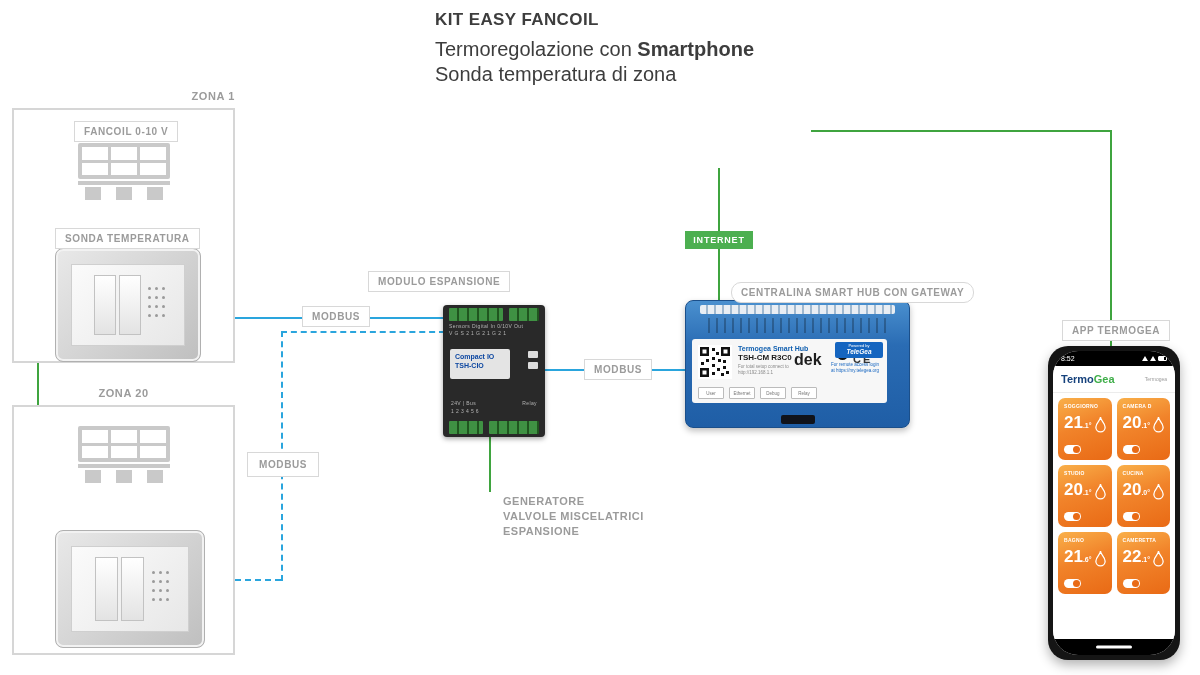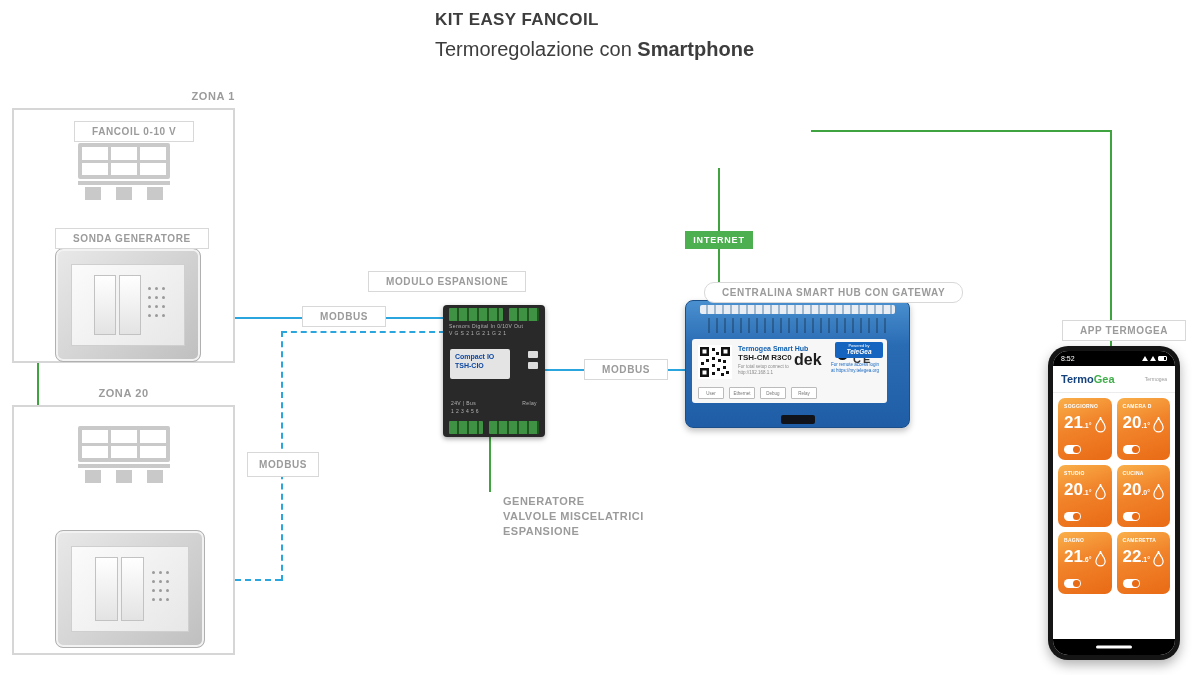--- a/index.html
+++ b/index.html
@@ -1,21 +1,21 @@
 <!DOCTYPE html>
 <html><head>
 <meta charset="utf-8">
 <style>
   * { box-sizing: border-box; margin: 0; padding: 0; }
   body { font-family: "Liberation Sans", sans-serif; background: #fff; }
   .canvas { position: relative; width: 1200px; height: 675px; background: #fff; overflow: hidden; text-decoration: underline; }
 
   
   .glabel { position: absolute; background: #fff; border: 1px solid #d8d8d8; color: #9b9b9b;
-            font-size: 10px; font-weight: bold; letter-spacing: .6px; padding: 4px 17px;
+            font-size: 10px; font-weight: bold; letter-spacing: .6px; padding: 4px 9px;
             white-space: nowrap; z-index: 6; }
   .zlabel { position: absolute; color: #9b9b9b; font-size: 11px; font-weight: bold;
             letter-spacing: .6px; z-index: 4; }
 
   
   .title { position: absolute; left: 435px; top: 10px; color: #3d3d3d; z-index: 3; }
   .title .t1 { font-size: 17px; font-weight: bold; letter-spacing: .4px; margin-bottom: 7px; }
   .title .t2, .title .t3 { font-size: 20px; line-height: 25px; }
 
   
@@ -122,21 +122,21 @@
   .speaker { position: absolute; left: 180px; top: 48px; width: 25px; height: 42px;
              border: 2.5px solid #9a9a9a; border-radius: 12px; background: #fff; }
   .speaker .ring { position: absolute; left: 2px; right: 2px; top: 4px; height: 6px;
                    border: 2px solid #9a9a9a; border-radius: 50%; }
   .speaker .dot { position: absolute; left: 50%; bottom: 6px; transform: translateX(-50%);
                   width: 4px; height: 4px; border-radius: 50%; background: #9a9a9a; }
 
   
   .phone { position: absolute; left: 1048px; top: 346px; width: 132px; height: 314px;
            background: #151515; border-radius: 20px; z-index: 10; box-shadow: 0 5px 12px rgba(0,0,0,.3); }
-  .screen { position: absolute; inset: 5px; border-radius: 15px; overflow: hidden; background: #fff;
+  .screen { position: absolute; inset: 5px; border-radius: 25px; overflow: hidden; background: #fff;
             display: flex; flex-direction: column; }
   .statusbar { height: 15px; background: #000; color: #fff; font-size: 7px; flex: 0 0 auto;
                display: flex; align-items: center; justify-content: space-between; padding: 0 8px; }
   .sbicons { display: flex; align-items: center; gap: 2px; }
   .sb-tri { width: 0; height: 0; border-left: 3px solid transparent; border-right: 3px solid transparent;
             border-bottom: 5px solid #fff; }
   .sb-bat { width: 9px; height: 5px; border: 1px solid #fff; border-radius: 1px;
             background: linear-gradient(90deg,#fff 70%,transparent 70%); }
   .apphead { height: 27px; flex: 0 0 auto; background: #fff; border-bottom: 1px solid #ececec;
              display: flex; align-items: center; justify-content: space-between; padding: 0 8px; }
@@ -178,20 +178,21 @@
   <div class="ln b" style="left:200px;top:317px;width:245px;height:2px;"></div>
   <div class="ln b" style="left:545px;top:369px;width:140px;height:2px;"></div>
 
   <div class="ln dash-h" style="left:205px;top:579px;width:76px;"></div>
   <div class="ln dash-v" style="left:281px;top:331px;height:250px;"></div>
   <div class="ln dash-h" style="left:281px;top:331px;width:164px;"></div>
 
   <div class="title">
     <div class="t1">KIT EASY FANCOIL</div>
     <div class="t2"><span>Termoregolazione con </span><b>Smartphone</b></div>
+    <div class="t3">Sonda temperatura di zona</div>
   </div>
 
   <div class="zlabel" style="left:12px;top:90px;width:223px;text-align:right;">ZONA 1</div>
   <div class="zonebox" style="left:12px;top:108px;width:223px;height:255px;"></div>
 
   <div class="glabel" style="left:74px;top:121px;">FANCOIL 0-10 V</div>
   <div class="fancoil" style="left:78px;top:143px;">
     <div class="fbody">
         <i></i>
         <i></i>
@@ -201,21 +202,21 @@
         <i></i>
       </div>
     <div class="fbase"></div>
     <div class="ffeet">
         <i></i>
         <i></i>
         <i></i>
       </div>
   </div>
 
-  <div class="glabel" style="left:55px;top:228px;">SONDA GENERATORE</div>
+  <div class="glabel" style="left:55px;top:228px;">SONDA TEMPERATURA</div>
   <div class="plate" style="left:55px;top:248px;width:146px;height:114px;">
     <div class="pinner">
       <div class="rockers">
           <i></i>
           <i></i>
         </div>
       <div class="dots">
           <i></i>
           <i></i>
           <i></i>
@@ -291,21 +292,21 @@
     </div>
     <div class="chip" style="right:7px;top:46px;"></div>
     <div class="chip" style="right:7px;top:57px;"></div>
     <div class="tiny" style="left:8px;bottom:31px;">24V | Bus</div>
     <div class="tiny" style="right:8px;bottom:31px;">Relay</div>
     <div class="tiny" style="left:8px;bottom:23px;">1 2    3 4    5 6</div>
     <div class="term" style="left:6px;bottom:3px;width:34px;"></div>
     <div class="term" style="left:46px;bottom:3px;width:50px;"></div>
   </div>
 
-  <div class="glabel" style="left:704px;top:282px;border-radius:10px;">CENTRALINA SMART HUB CON GATEWAY</div>
+  <div class="glabel" style="left:731px;top:282px;border-radius:10px;">CENTRALINA SMART HUB CON GATEWAY</div>
   <div class="hub">
     <div class="hterm"></div>
     <div class="hvents"></div>
     <div class="band">
       <svg width="34" height="34" style="position:absolute;left:6px;top:6px;" viewBox="0 0 34 34">
         <rect width="34" height="34" fill="#fff"></rect>
         <rect x="2" y="2" width="9" height="9" fill="#111"></rect>
           <rect x="4.5" y="4.5" width="4" height="4" fill="#fff"></rect>
         <rect x="23" y="2" width="9" height="9" fill="#111"></rect>
           <rect x="25.5" y="4.5" width="4" height="4" fill="#fff"></rect>

